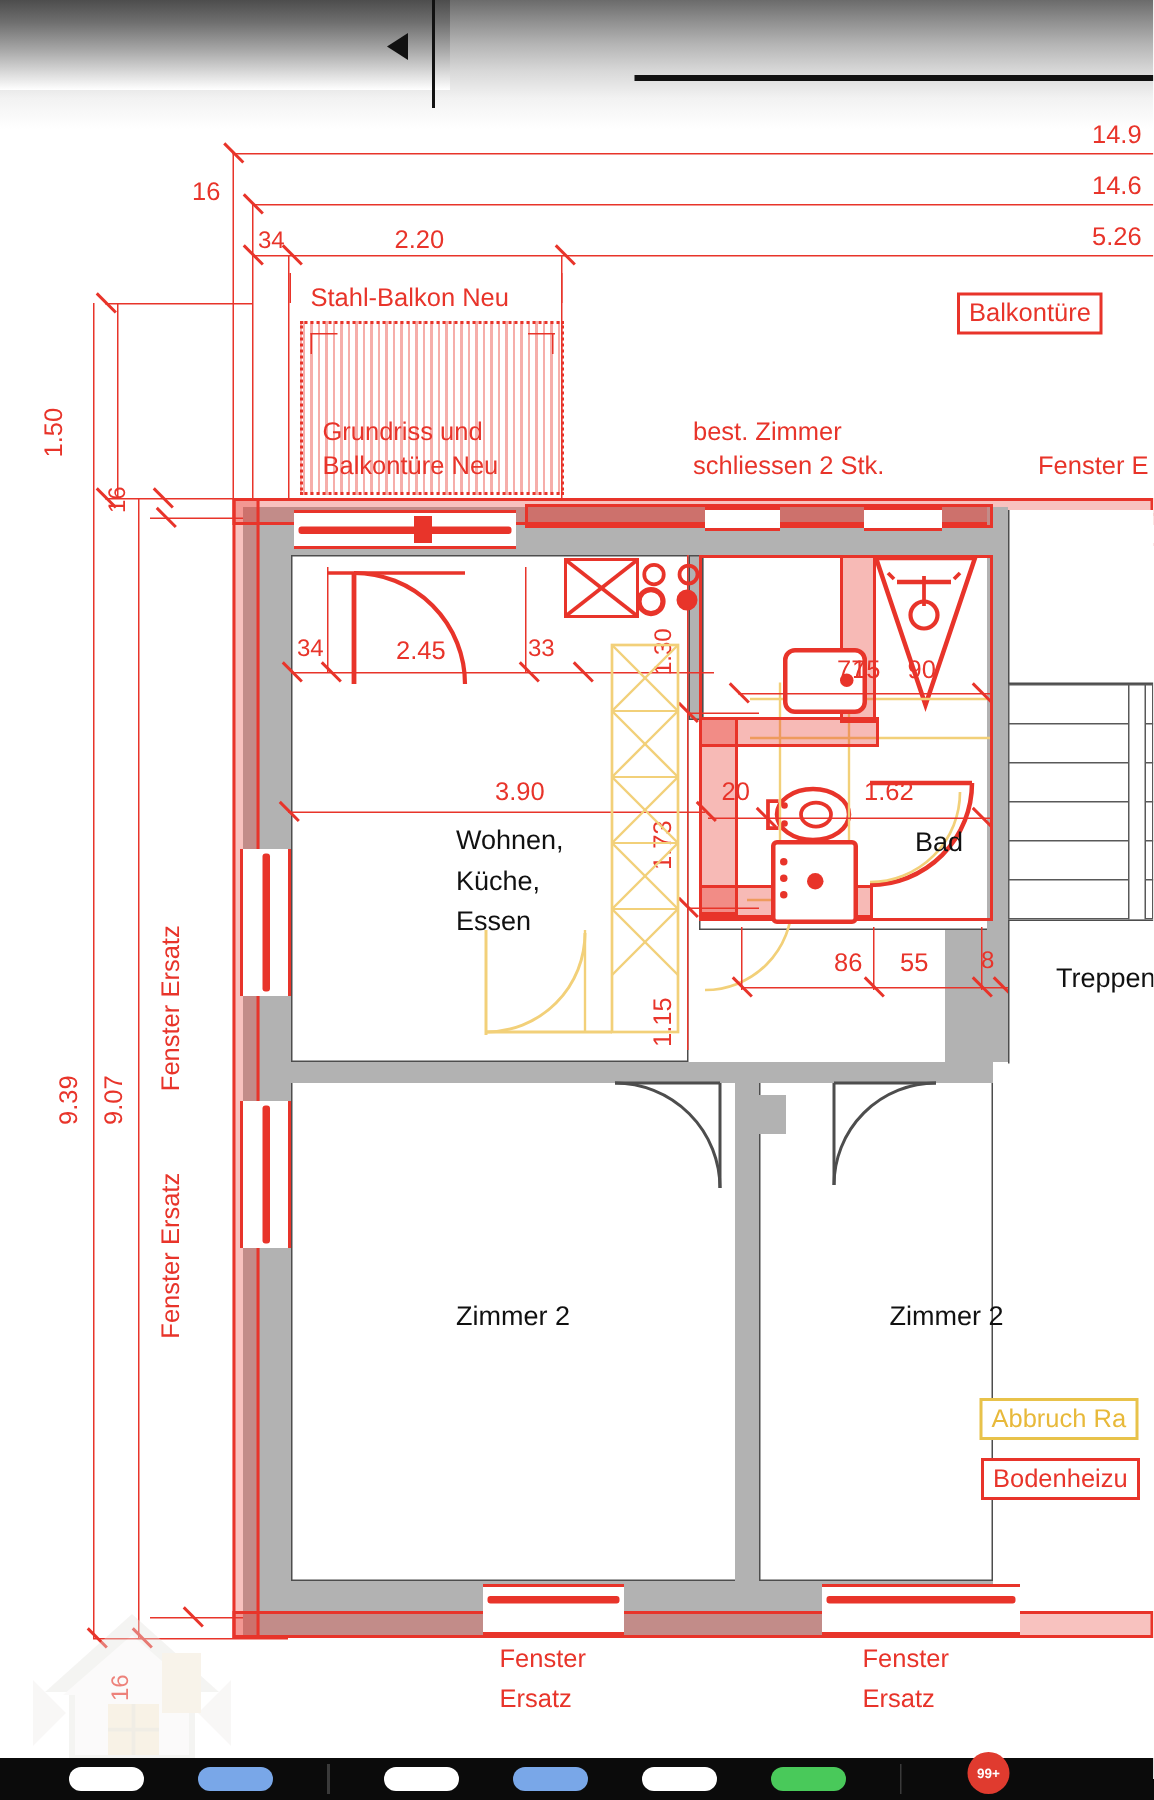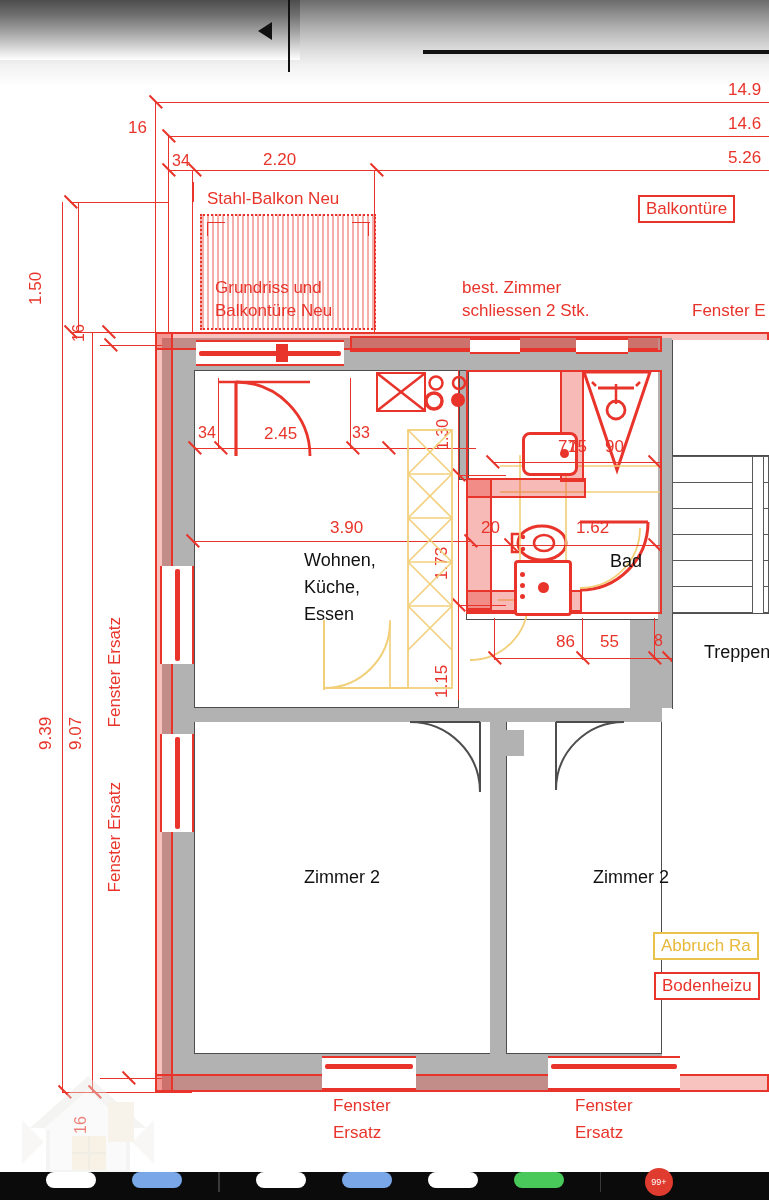--- a/index.html
+++ b/index.html
@@ -215,23 +215,24 @@
     opacity: 0.40;
     pointer-events: none;
   }
 
   
   .taskbar {
     position: absolute;
     left: 0; top: 1172px;
     width: 769px; height: 28px;
     background: #0b0b0b;
-    display: flex; 
+    display: flex; align-items: center;
     padding-left: 46px;
     gap: 36px;
+    font-weight: bold;
   }
   .tb-pill { width: 50px; height: 16px; border-radius: 8px; background:#fff; }
   .tb-pill.blue { background:#79a7e8; }
   .tb-pill.green { background:#49c95a; }
   .tb-sep { width:1.5px; height:20px; background:#3a3a3a; }
   .tb-badge {
     position:absolute; right: 96px; top: -4px;
     width: 28px; height: 28px; border-radius: 50%;
     background:#e03b2f; color:#fff; font-size:9px;
     display:flex; align-items:center; justify-content:center;

